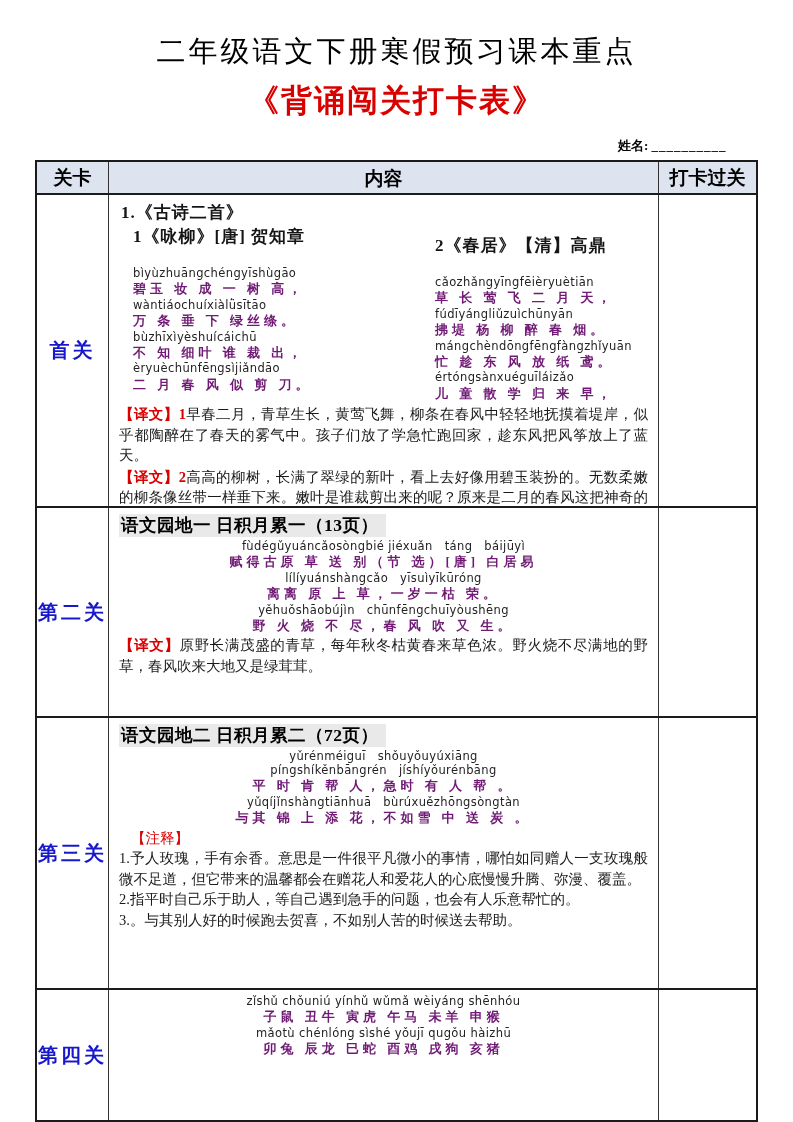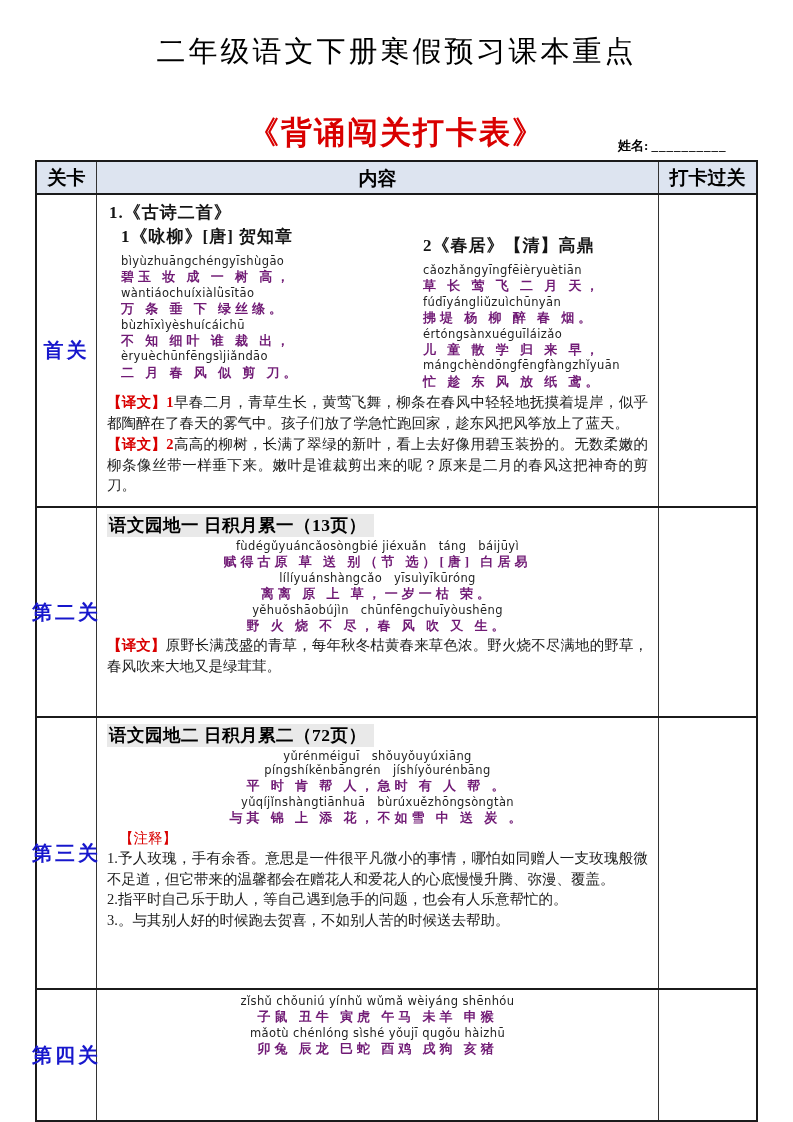--- a/index.html
+++ b/index.html
@@ -6,47 +6,47 @@
     --red:#d90000;
     --blue:#1717cc;
     --header-bg:#dde4f0;
     --hl-bg:#e9e9e9;
     --line:#1b1b1b;
   }
   *{box-sizing:border-box;margin:0;padding:0}
   html,body{width:793px;height:1122px;overflow:hidden;background:#fff;
     font-family:"Liberation Serif","DejaVu Serif",serif;color:#151515;position:relative}
   .title{margin-top:32px;text-align:center;font-size:29px;font-weight:normal;letter-spacing:3px;color:#000}
-  .subtitle{margin-top:40px;text-align:center;font-size:31px;font-weight:bold;letter-spacing:2px;color:var(--red)}
+  .subtitle{margin-top:8px;text-align:center;font-size:31px;font-weight:bold;letter-spacing:2px;color:var(--red)}
   .name-row{position:absolute;top:137px;left:618px;font-size:13px;font-weight:bold;color:#000}
   .name-blank{letter-spacing:1px;font-weight:bold}
 
   .table{position:absolute;left:35px;top:160px;width:723px;bottom:0;
     border:2px solid var(--line);display:flex;flex-direction:column;background:#fff}
   .trow{display:flex;border-bottom:2px solid var(--line);min-height:0}
   .trow:last-child{border-bottom:none;flex:1}
   .thead{height:33px;flex:none;background:var(--header-bg)}
   .thead .cell{display:flex;align-items:center;justify-content:center;
     font-size:19px;font-weight:bold;color:#000}
   .cell{min-width:0}
-  .c-level{width:60px;flex:none;border-right:1px solid #333;
+  .c-level{width:72px;flex:none;border-right:1px solid #333;
     display:flex;align-items:center;justify-content:center;overflow:visible}
   .c-content{flex:1;border-right:1px solid #333;padding:5px 10px 3px 10px;overflow:hidden}
   .c-pass{width:97px;flex:none}
   .r1{height:313px;flex:none}
   .r2{height:210px;flex:none}
   .r3{height:272px;flex:none}
   .level-label{color:var(--blue);font-size:20px;font-weight:bold;letter-spacing:3px;white-space:nowrap}
 
   
   .heading{font-size:17px;font-weight:bold;letter-spacing:1px;margin:1px 0 1px 2px}
   .poem-pair{display:flex;align-items:flex-start}
   .pp-left{width:316px;flex:none;padding-left:14px}
   .pp-right{flex:1;padding-top:9px}
-  .poem-title{font-size:17px;font-weight:bold;letter-spacing:1px;margin-bottom:7px}
+  .poem-title{font-size:17px;font-weight:bold;letter-spacing:1px;margin-bottom:19px}
   .pline{margin-bottom:1px}
   .pline .py{display:block;font-family:"DejaVu Sans",sans-serif;font-size:11.5px;
     letter-spacing:.4px;white-space:nowrap;color:#222;line-height:1.15}
   .pline .zh{display:block;font-size:13px;font-weight:bold;letter-spacing:4px;
     white-space:nowrap;line-height:1.35;color:#701a75}
   .poem-center{text-align:center}
   .poem-center .pline .py,.poem-center .pline .zh{white-space:nowrap}
   .trans{font-size:14.5px;line-height:1.42;text-align:justify;margin-top:1px;color:#1a1a1a}
   .trans .lbl{color:var(--red);font-weight:bold}
   .sec-head{font-size:17.5px;font-weight:bold;letter-spacing:.5px;margin:0 0 3px 0;color:#000}
@@ -106,26 +106,26 @@
             <div class="poem-title">2《春居》【清】高鼎</div>
             <div class="pline">
               <span class="py">cǎozhǎngyīngfēièryuètiān</span>
               <span class="zh">草 长 莺 飞 二 月 天，</span>
             </div>
             <div class="pline">
               <span class="py">fúdīyángliǔzuìchūnyān</span>
               <span class="zh">拂堤 杨 柳 醉 春 烟。</span>
             </div>
             <div class="pline">
+              <span class="py">mángchèndōngfēngfàngzhǐyuān</span>
+              <span class="zh">忙 趁 东 风 放 纸 鸢。</span>
+            </div>
+            <div class="pline">
               <span class="py">értóngsànxuéguīláizǎo</span>
               <span class="zh">儿 童 散 学 归 来 早，</span>
-            </div>
-            <div class="pline">
-              <span class="py">mángchèndōngfēngfàngzhǐyuān</span>
-              <span class="zh">忙 趁 东 风 放 纸 鸢。</span>
             </div>
           </div>
         </div>
         <div class="trans"><span class="lbl">【译文】1</span><span>早春二月，青草生长，黄莺飞舞，柳条在春风中轻轻地抚摸着堤岸，似乎都陶醉在了春天的雾气中。孩子们放了学急忙跑回家，趁东风把风筝放上了蓝天。</span></div>
         <div class="trans"><span class="lbl">【译文】2</span><span>高高的柳树，长满了翠绿的新叶，看上去好像用碧玉装扮的。无数柔嫩的柳条像丝带一样垂下来。嫩叶是谁裁剪出来的呢？原来是二月的春风这把神奇的剪刀。</span></div>
       </div>
     <div class="cell c-pass"></div>
   </div>
 
   <div class="trow r2">

